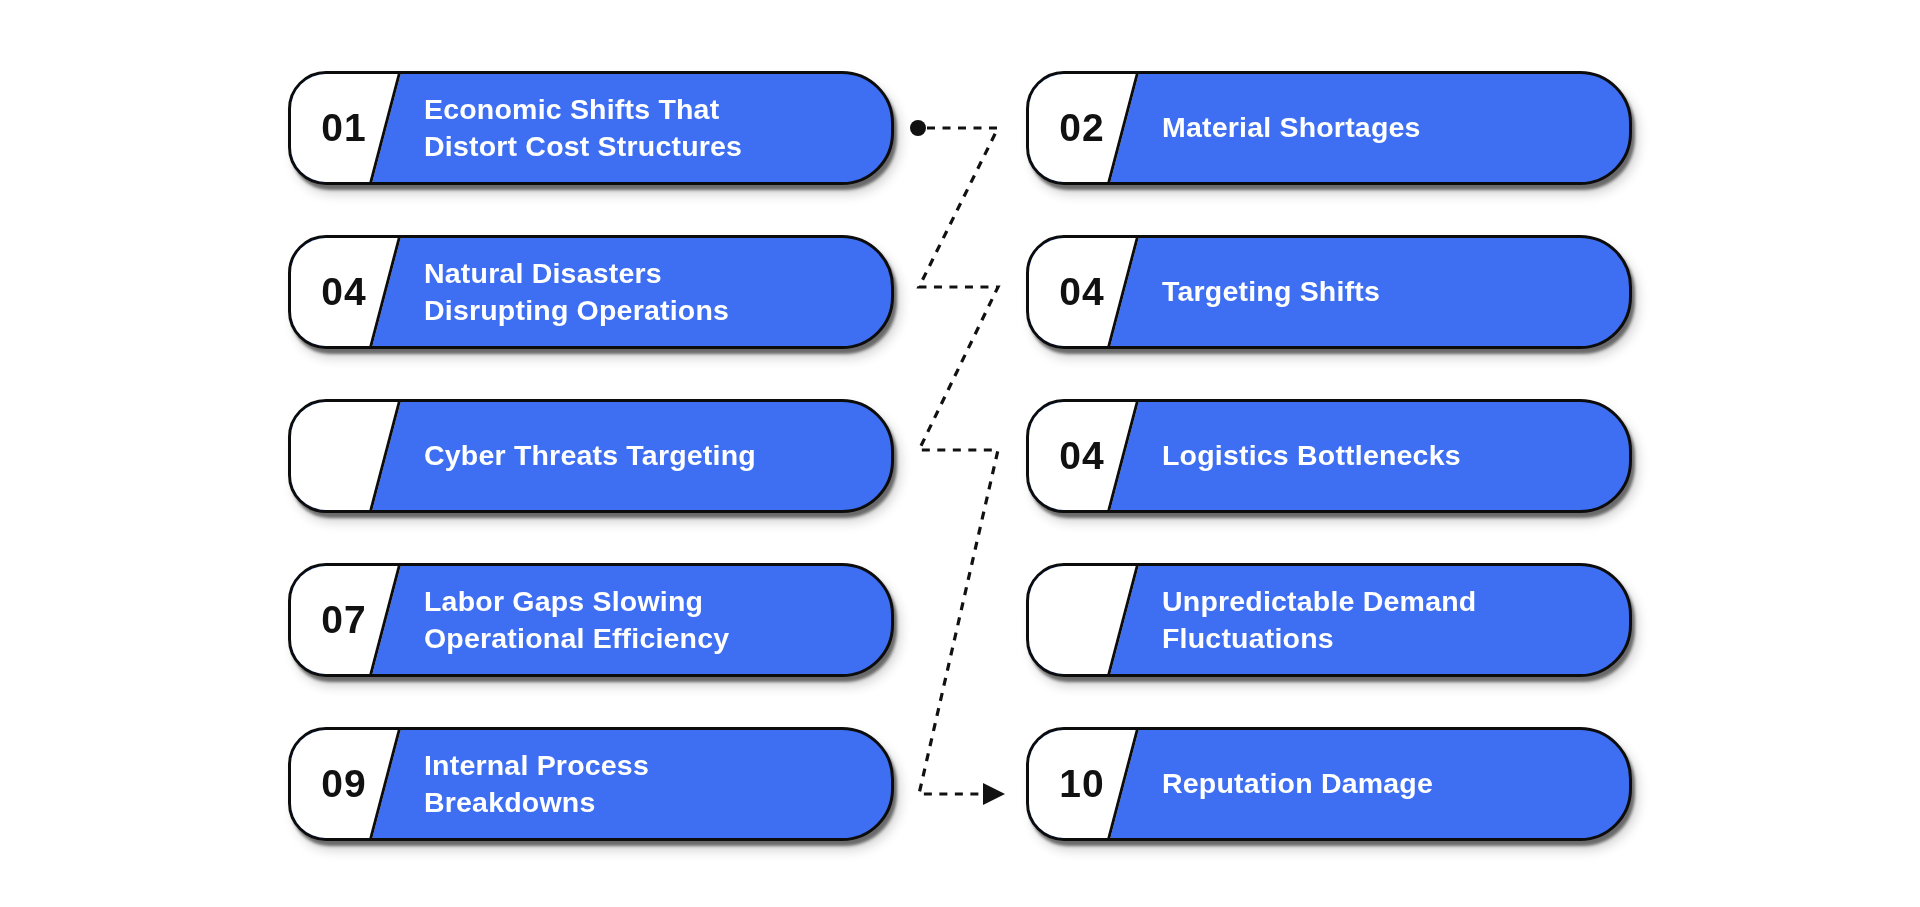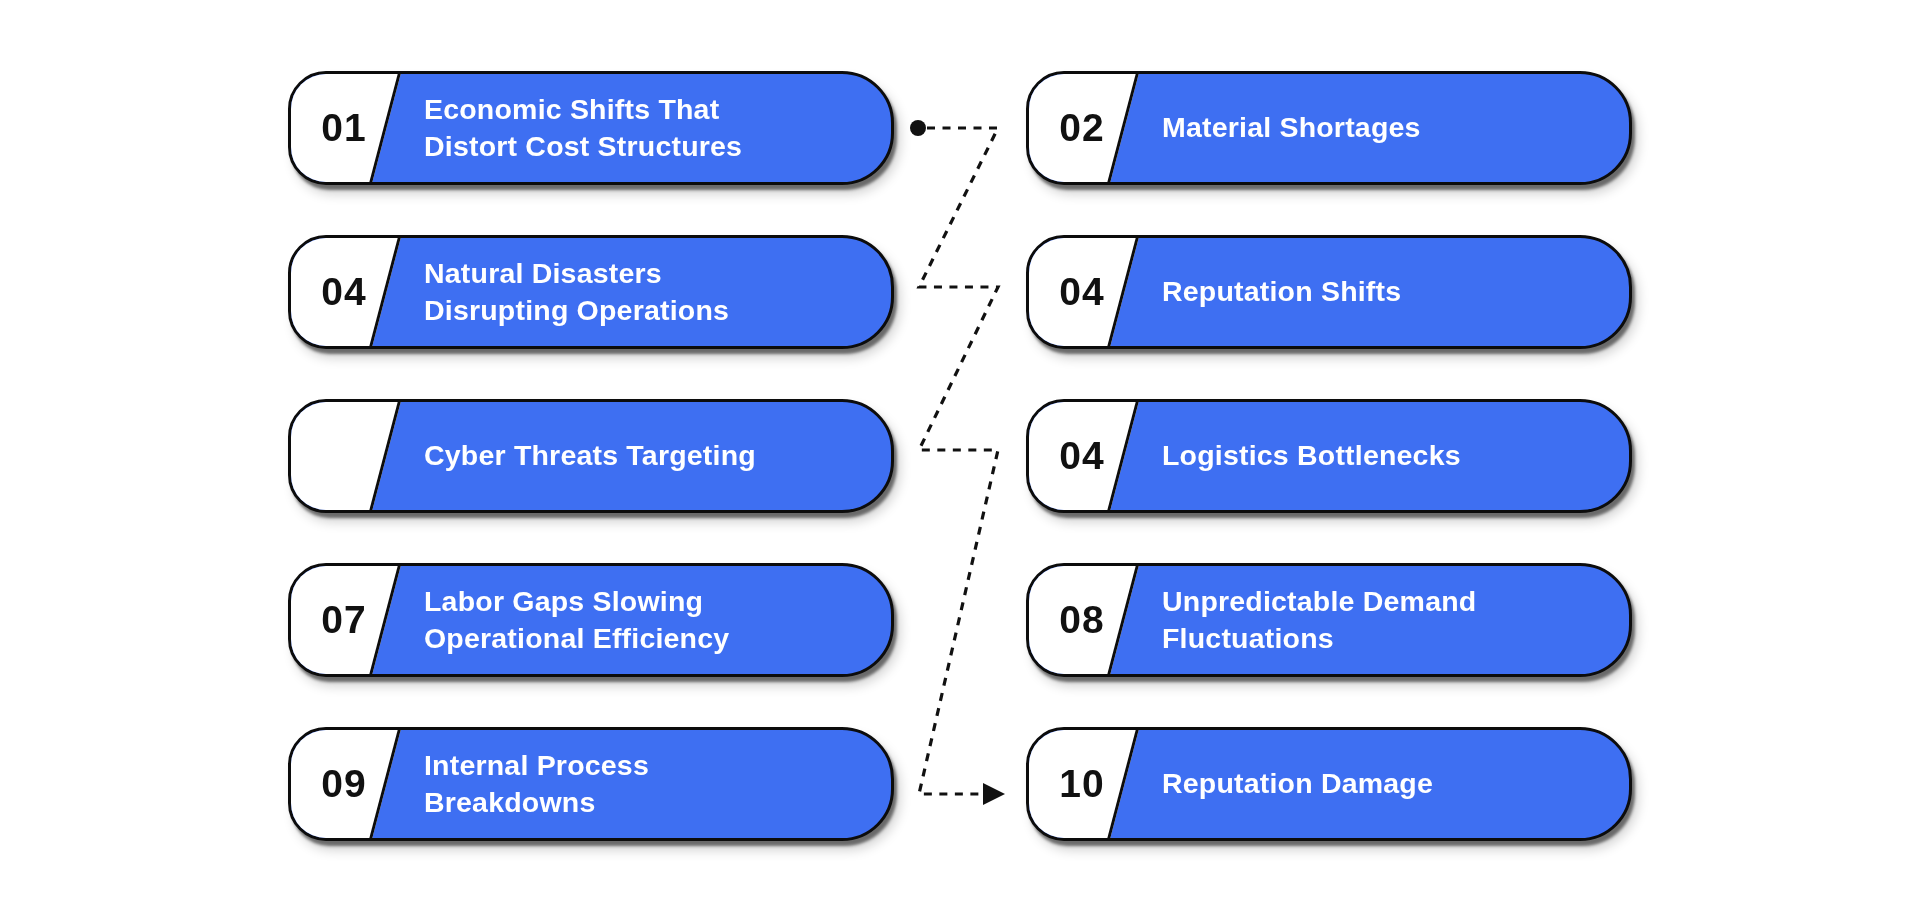--- a/index.html
+++ b/index.html
@@ -74,21 +74,21 @@
   <div class="pill colL r1">
     <div class="numwrap"></div>
     <div class="num">04</div>
     <div class="label">Natural Disasters
 Disrupting Operations</div>
   </div>
 
   <div class="pill colR r1">
     <div class="numwrap"></div>
     <div class="num">04</div>
-    <div class="label">Reputation Shifts</div>
+    <div class="label">Targeting Shifts</div>
   </div>
 
   <div class="pill colL r2">
     <div class="numwrap"></div>
     <div class="label">Cyber Threats Targeting</div>
   </div>
 
   <div class="pill colR r2">
     <div class="numwrap"></div>
     <div class="num">04</div>
@@ -97,21 +97,20 @@
 
   <div class="pill colL r3">
     <div class="numwrap"></div>
     <div class="num">07</div>
     <div class="label">Labor Gaps Slowing
 Operational Efficiency</div>
   </div>
 
   <div class="pill colR r3">
     <div class="numwrap"></div>
-    <div class="num">08</div>
     <div class="label">Unpredictable Demand
 Fluctuations</div>
   </div>
 
   <div class="pill colL r4">
     <div class="numwrap"></div>
     <div class="num">09</div>
     <div class="label">Internal Process
 Breakdowns</div>
   </div>

